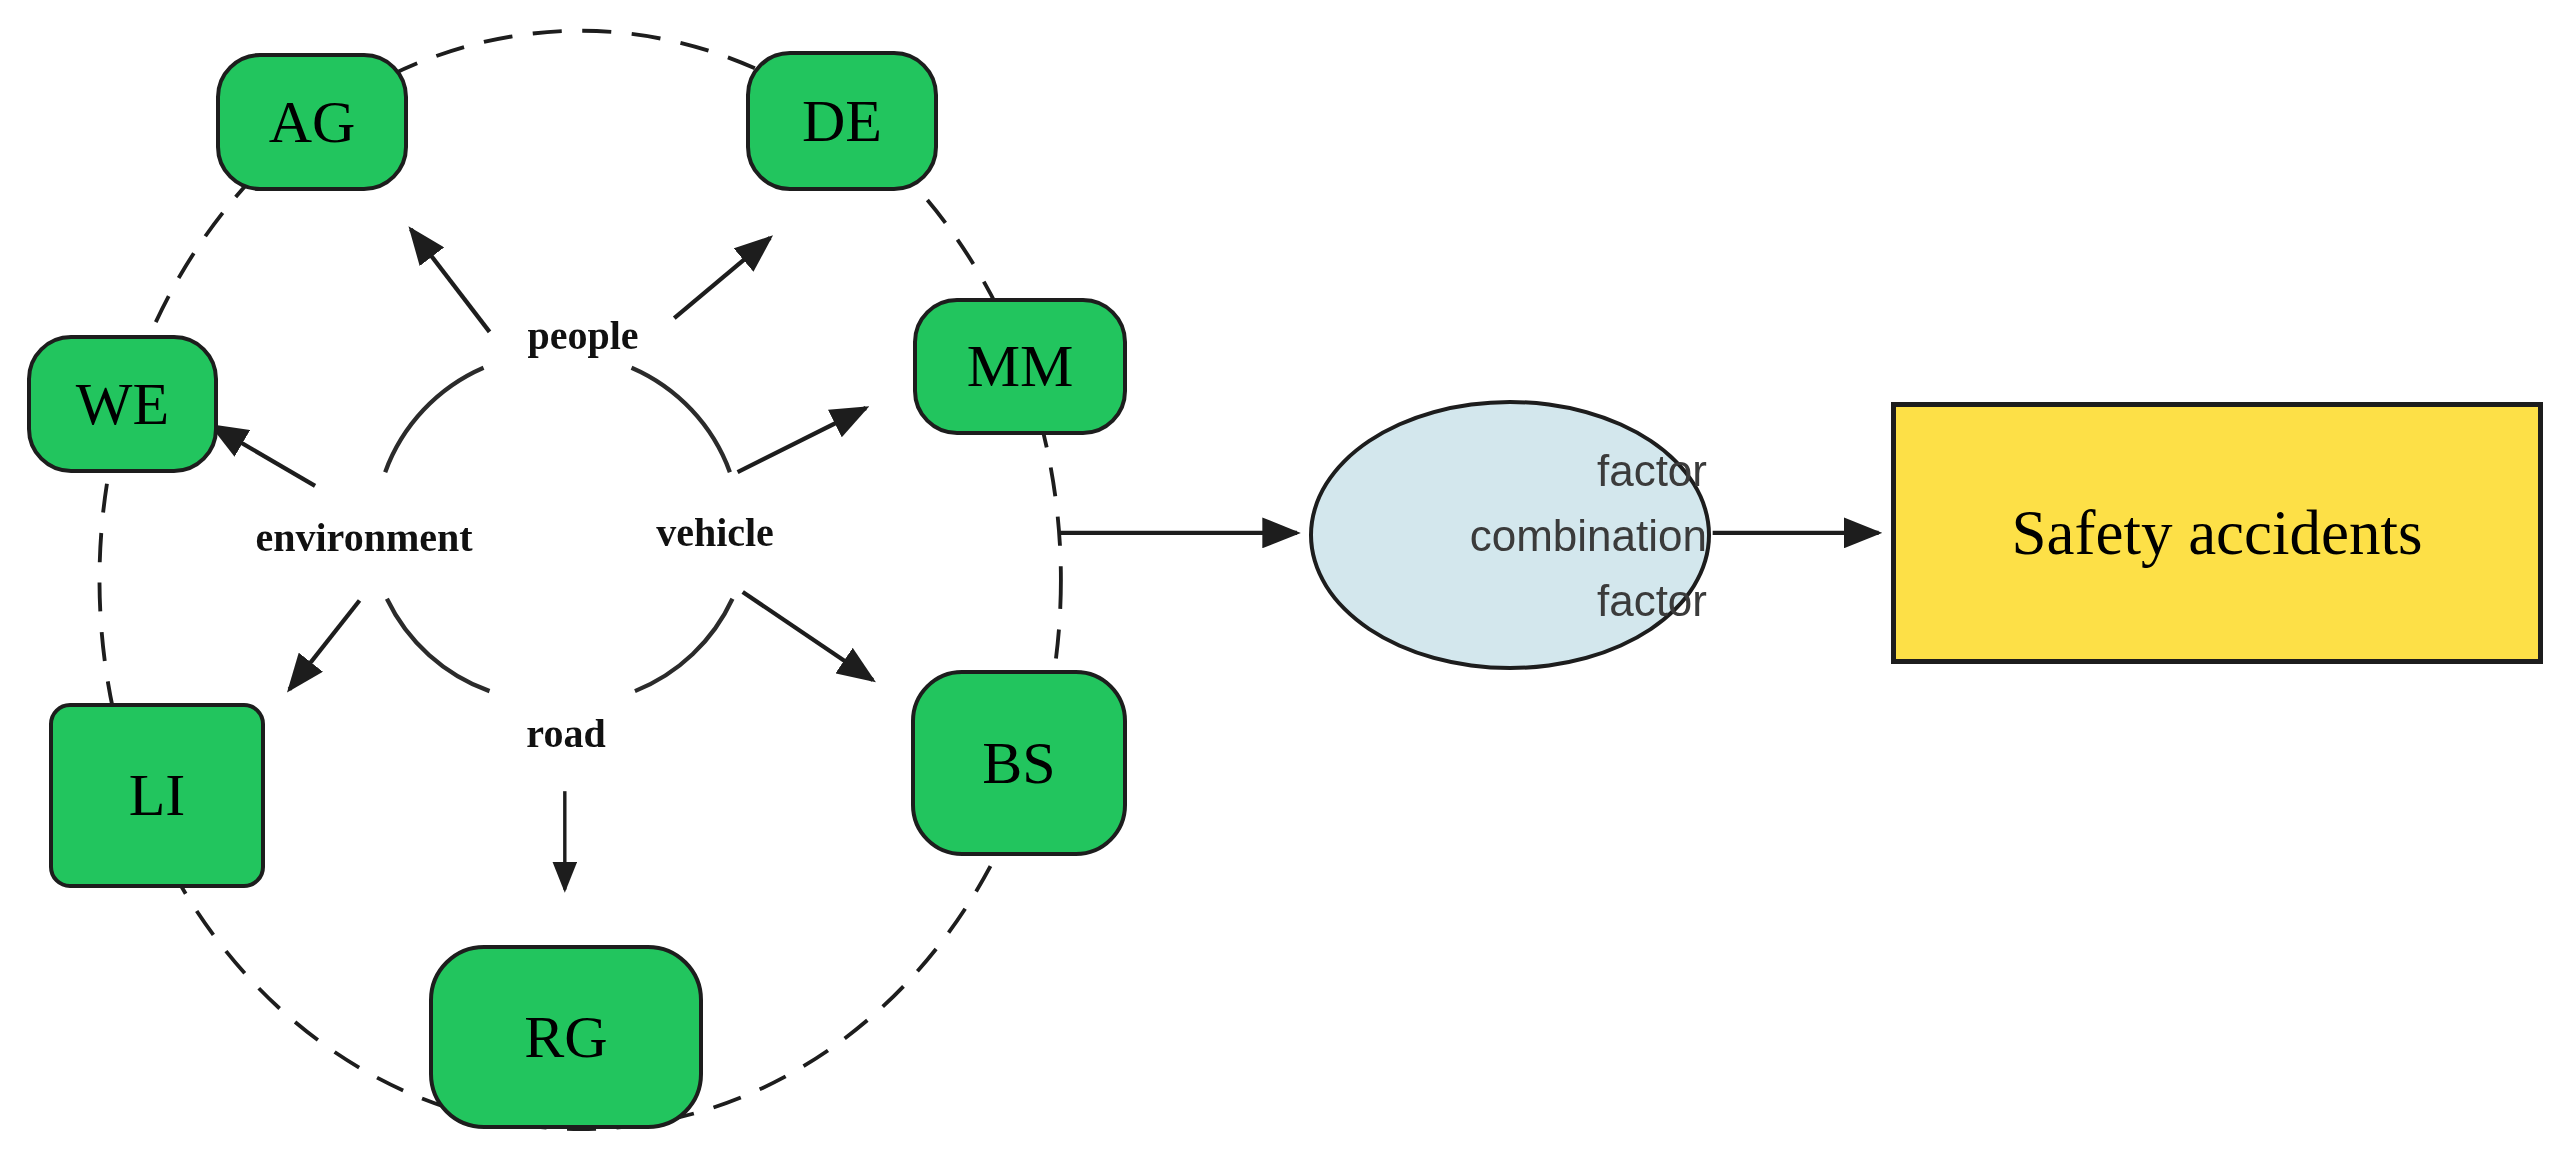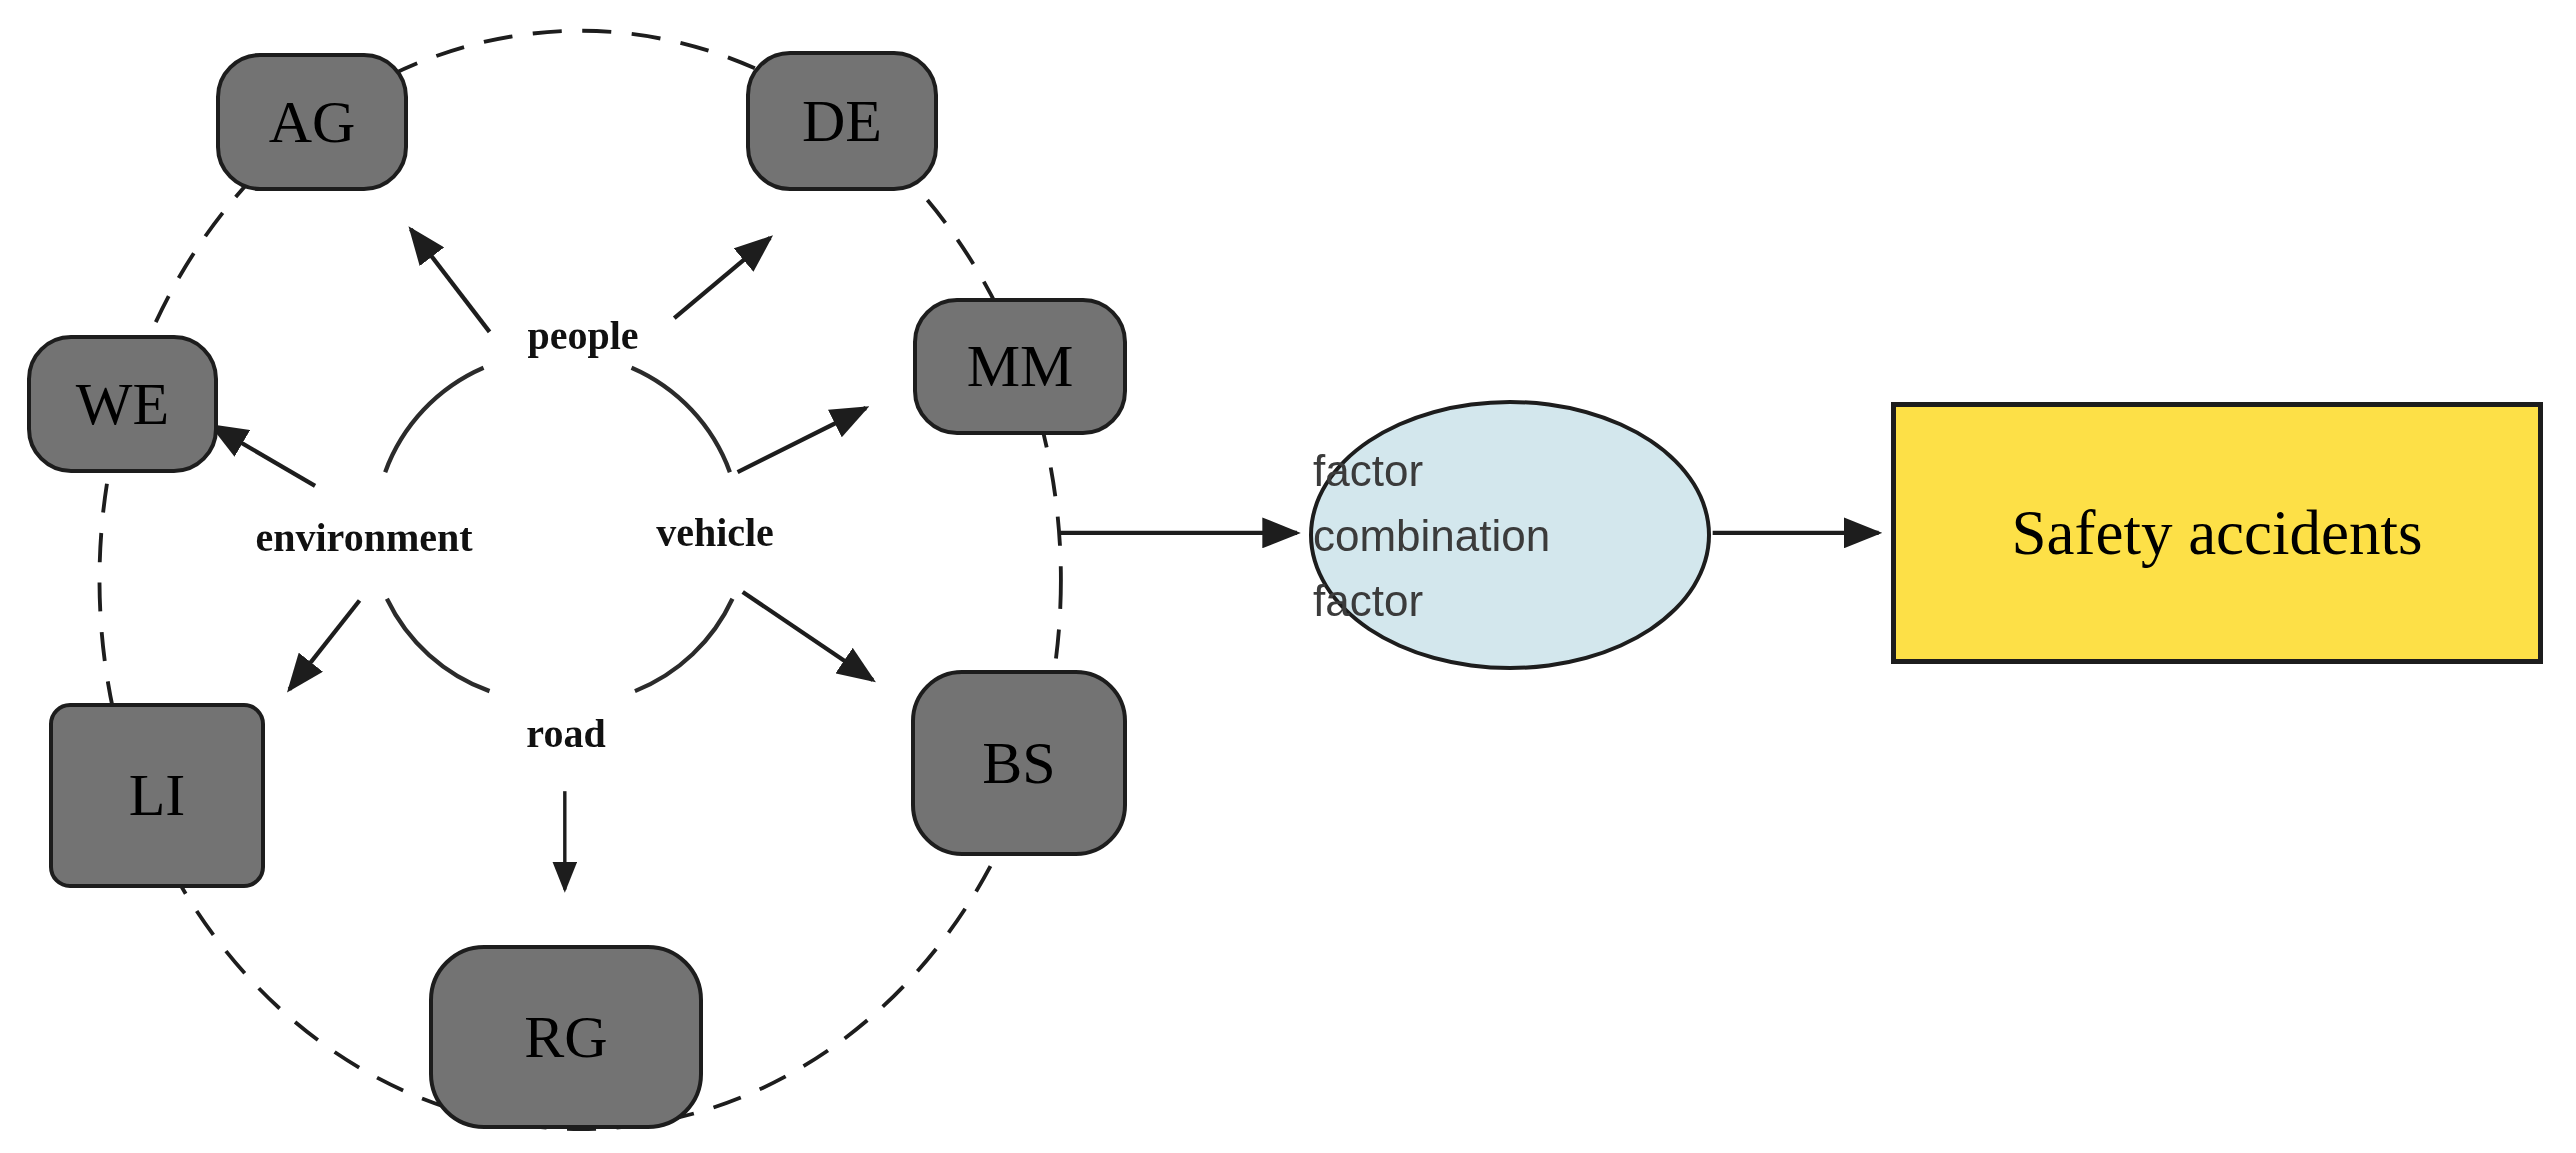--- a/index.html
+++ b/index.html
@@ -19,21 +19,21 @@
     position: absolute;
     left: 0; top: 0;
     width: 2576px;
     height: 1153px;
   }
   .factor-node {
     position: absolute;
     box-sizing: border-box;
     border: 4.3px solid #1d1d1d;
     border-radius: 44px;
-    background: #737373;
+    background: #22c55e;
     display: flex;
     align-items: center;
     justify-content: center;
     font-size: 60px;
     color: #000000;
     font-family: "Liberation Serif", "DejaVu Serif", serif;
   }
   .node-ag { left: 216px;  top: 53px;   width: 192px; height: 138px; }
   .node-de { left: 746px;  top: 51px;   width: 192px; height: 140px; }
   .node-we { left: 27px;   top: 335px;  width: 191px; height: 138px; }
@@ -57,21 +57,21 @@
   .effect-ellipse {
     position: absolute;
     left: 1309px; top: 400px;
     width: 402px; height: 270px;
     box-sizing: border-box;
     border: 4.3px solid #1d1d1d;
     border-radius: 50%;
     background: #d3e7ed;
     display: flex;
     flex-direction: column;
-    align-items: flex-start;
+    align-items: flex-end;
     justify-content: center;
     text-align: center;
     font-family: "Liberation Sans", "DejaVu Sans", sans-serif;
     font-size: 44px;
     line-height: 65px;
     color: #3b3b3b;
   }
   .outcome-box {
     position: absolute;
     left: 1891px; top: 402px;

